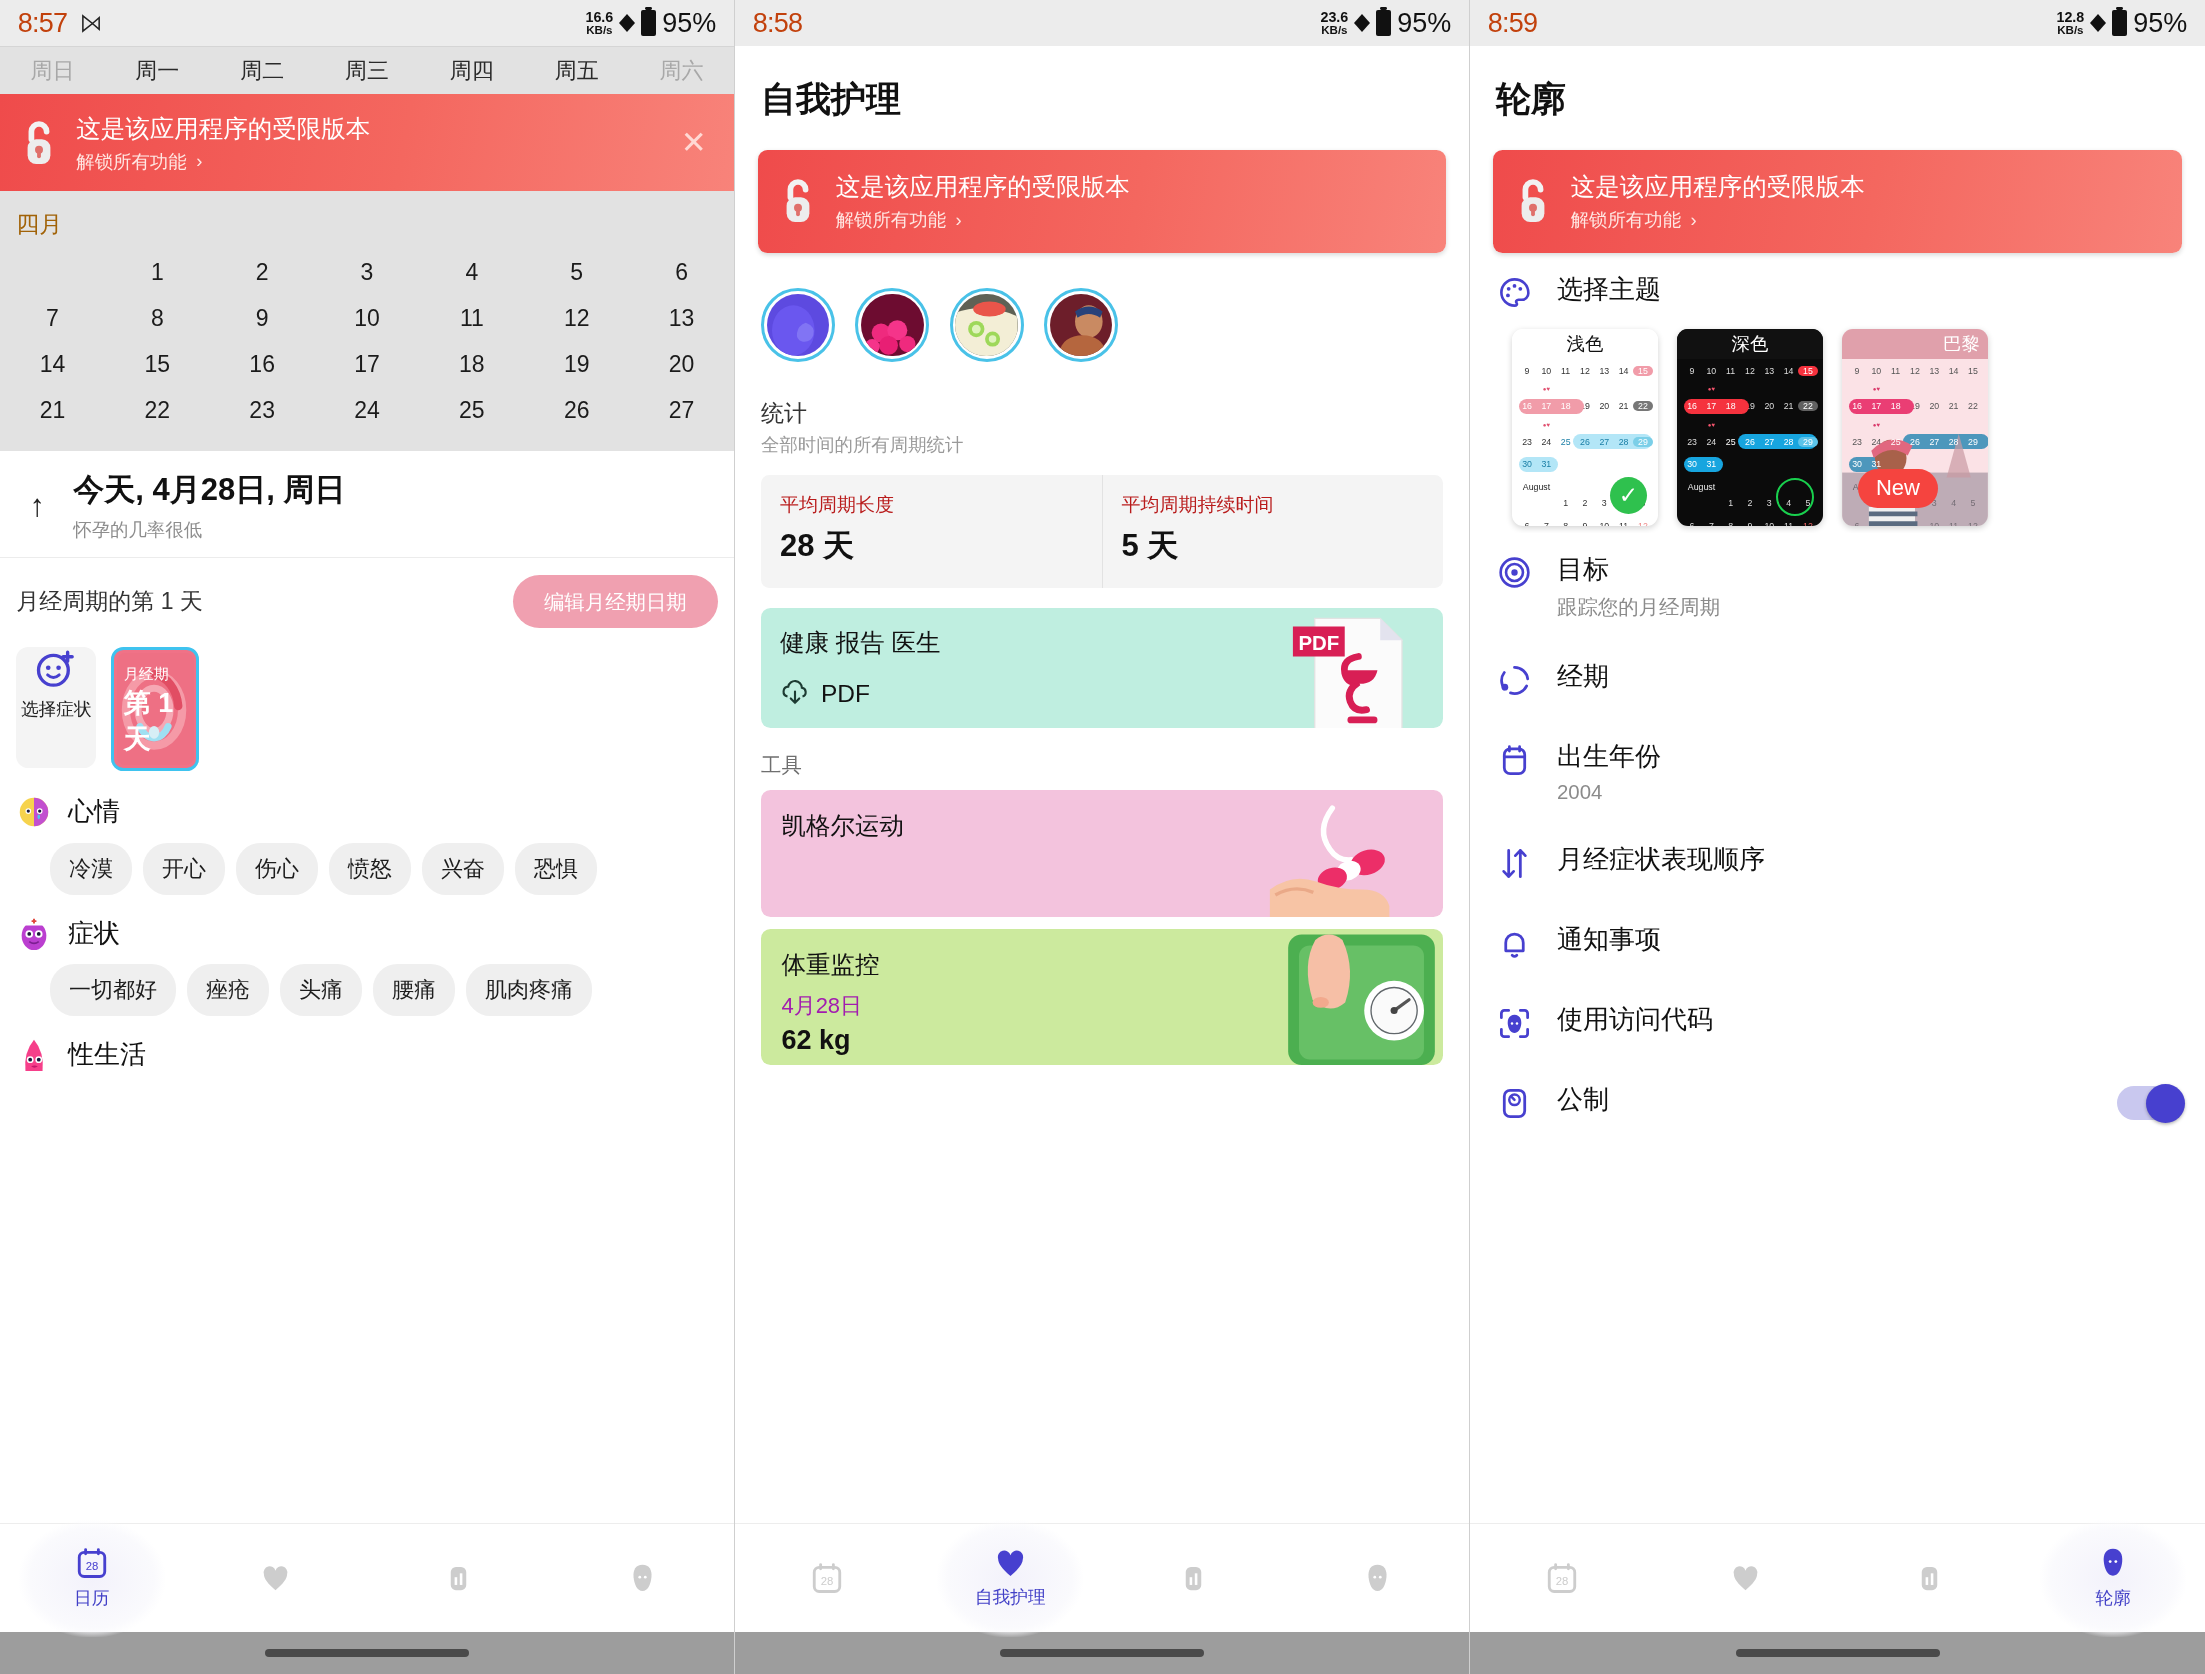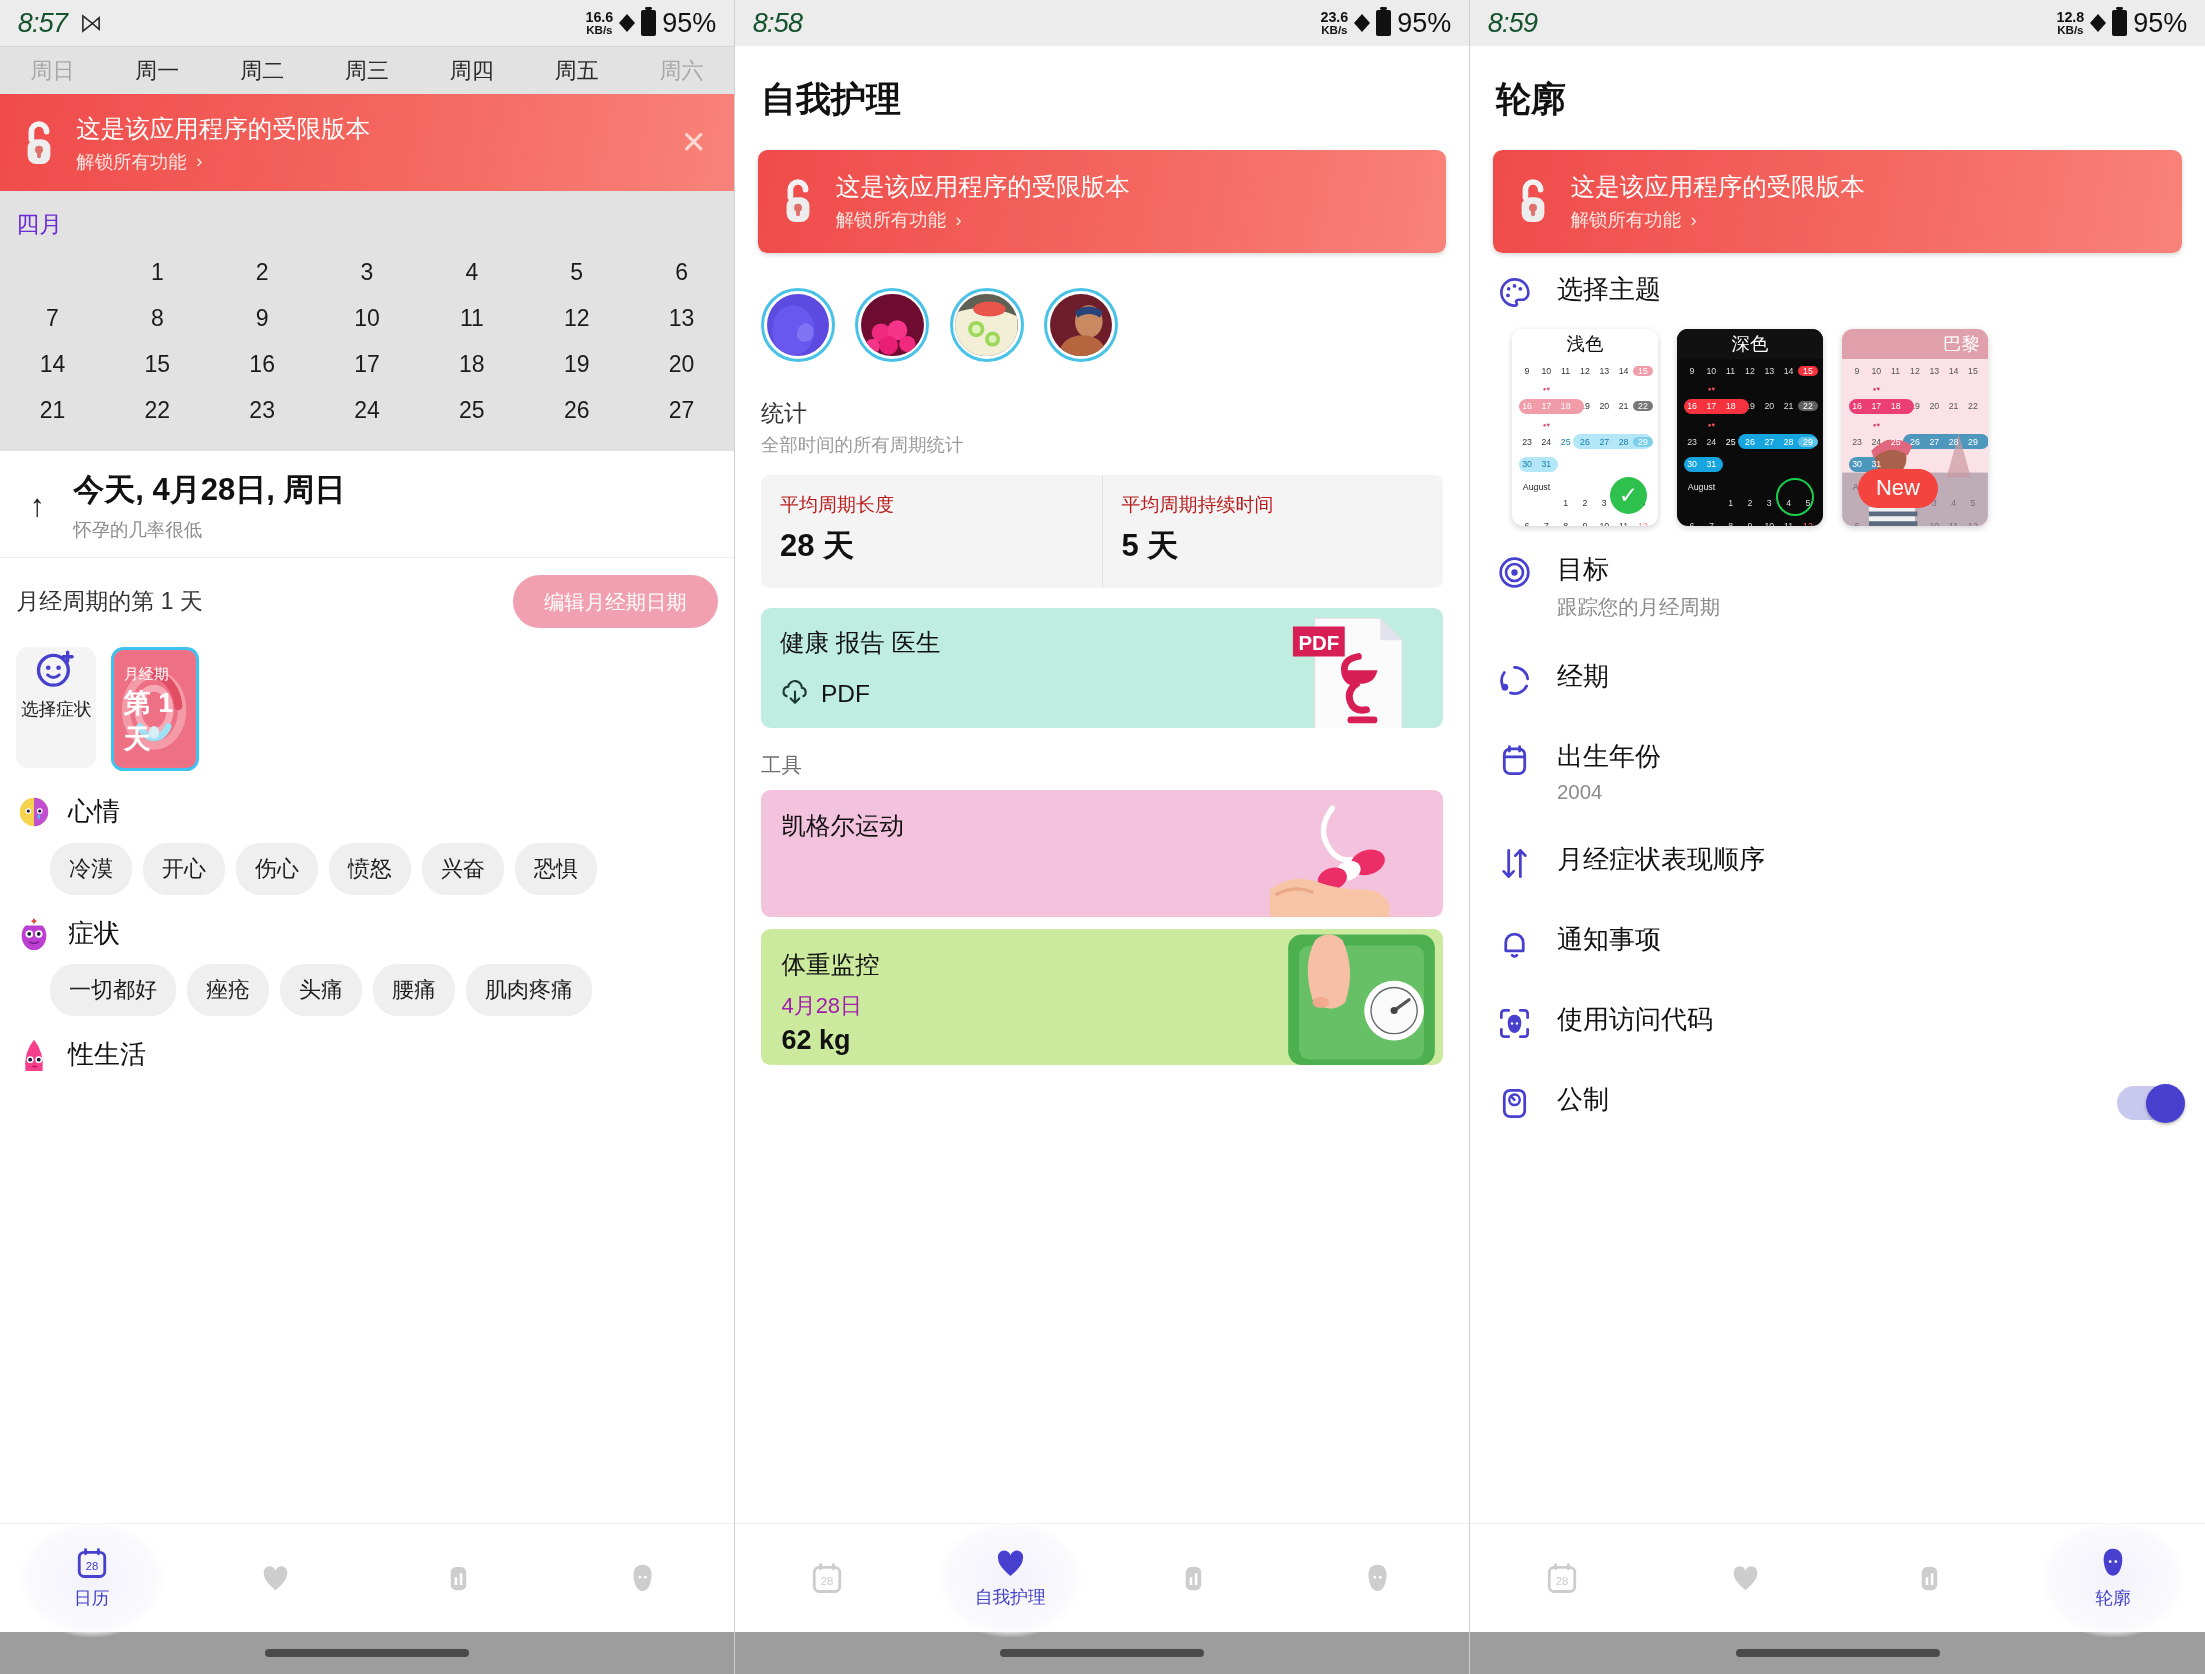--- a/index.html
+++ b/index.html
@@ -7,21 +7,21 @@
     font-family:"Liberation Sans","DejaVu Sans",sans-serif; }
   .screens { display:flex; width:2205px; height:1674px; }
   .screen { width:735px; height:1674px; position:relative; background:#fff;
             display:flex; flex-direction:column; overflow:hidden;
             border-right:0.7px solid #cfcfcf; }
   .screen:last-child { border-right:none; }
 
   
   .statusbar { height:46px; flex:0 0 46px; background:#ececec; display:flex;
                align-items:center; padding:0 17.7px; }
-  .sb-time { font-size:27px; color:#14532d; letter-spacing:-0.7px;font-style:italic; }
+  .sb-time { font-size:27px; color:#c2410c; letter-spacing:-0.7px; }
   .sb-cast { margin-left:12.3px; width:23px; height:23px; position:relative; }
   .sb-cast svg { display:block; }
   .sb-right { margin-left:auto; display:flex; align-items:center; gap:6px; }
   .sb-net { text-align:center; line-height:1.0; }
   .sb-net .v { font-size:14.3px; color:#111; font-weight:bold;}
   .sb-net .u { font-size:11.6px; color:#111; font-weight:bold;}
   .sb-arrows { display:flex; flex-direction:column; align-items:center; gap:0.7px;}
   .tri-up { width:0;height:0;border-left:8.2px solid transparent;border-right:8.2px solid transparent;border-bottom:9.5px solid #111;}
   .tri-dn { width:0;height:0;border-left:8.2px solid transparent;border-right:8.2px solid transparent;border-top:9.5px solid #111;}
   .sb-batt { width:15px; height:26px; background:#111; border-radius:2px; position:relative; }
@@ -43,21 +43,21 @@
   .lock-ico { flex:0 0 45px; height:54px; margin-right:15px; display:flex;
               align-items:center; justify-content:center; }
   .ban-txt { display:flex; flex-direction:column; gap:4.1px; }
   .ban-title { font-size:24.5px; color:#fff; }
   .ban-sub { font-size:18.4px; color:#ffe7e3; display:flex; align-items:center; gap:9.5px; }
   .ban-x { margin-left:auto; font-size:31px; color:#ffd9d4; padding:0 11px; line-height:1;}
 
   
   .calwrap { background:#e2e2e2; flex:0 0 auto; padding:13.6px 0 0 0; overflow:hidden;
              height:260px; position:relative;}
-  .calmonth { font-size:23px; color:#6d28d9; padding:4.1px 0 9.5px 16.3px; }
+  .calmonth { font-size:23px; color:#a16207; padding:4.1px 0 9.5px 16.3px; }
   .calrow { display:flex; height:46px; align-items:center; }
   .calrow div { flex:1; text-align:center; font-size:23px; color:#1b1b1b; }
 
   
   .todayrow { display:flex; align-items:center; padding:17.7px 16.3px 15px 16.3px; background:#fff;
               border-bottom:0.7px solid #ececec; }
   .uparrow { width:42px; font-size:31px; color:#222; text-align:center; line-height:1;}
   .today-main { margin-left:15px; }
   .today-t { font-size:31px; font-weight:bold; color:#111; }
   .today-s { font-size:18.4px; color:#8d8d8d; margin-top:5.4px; }

